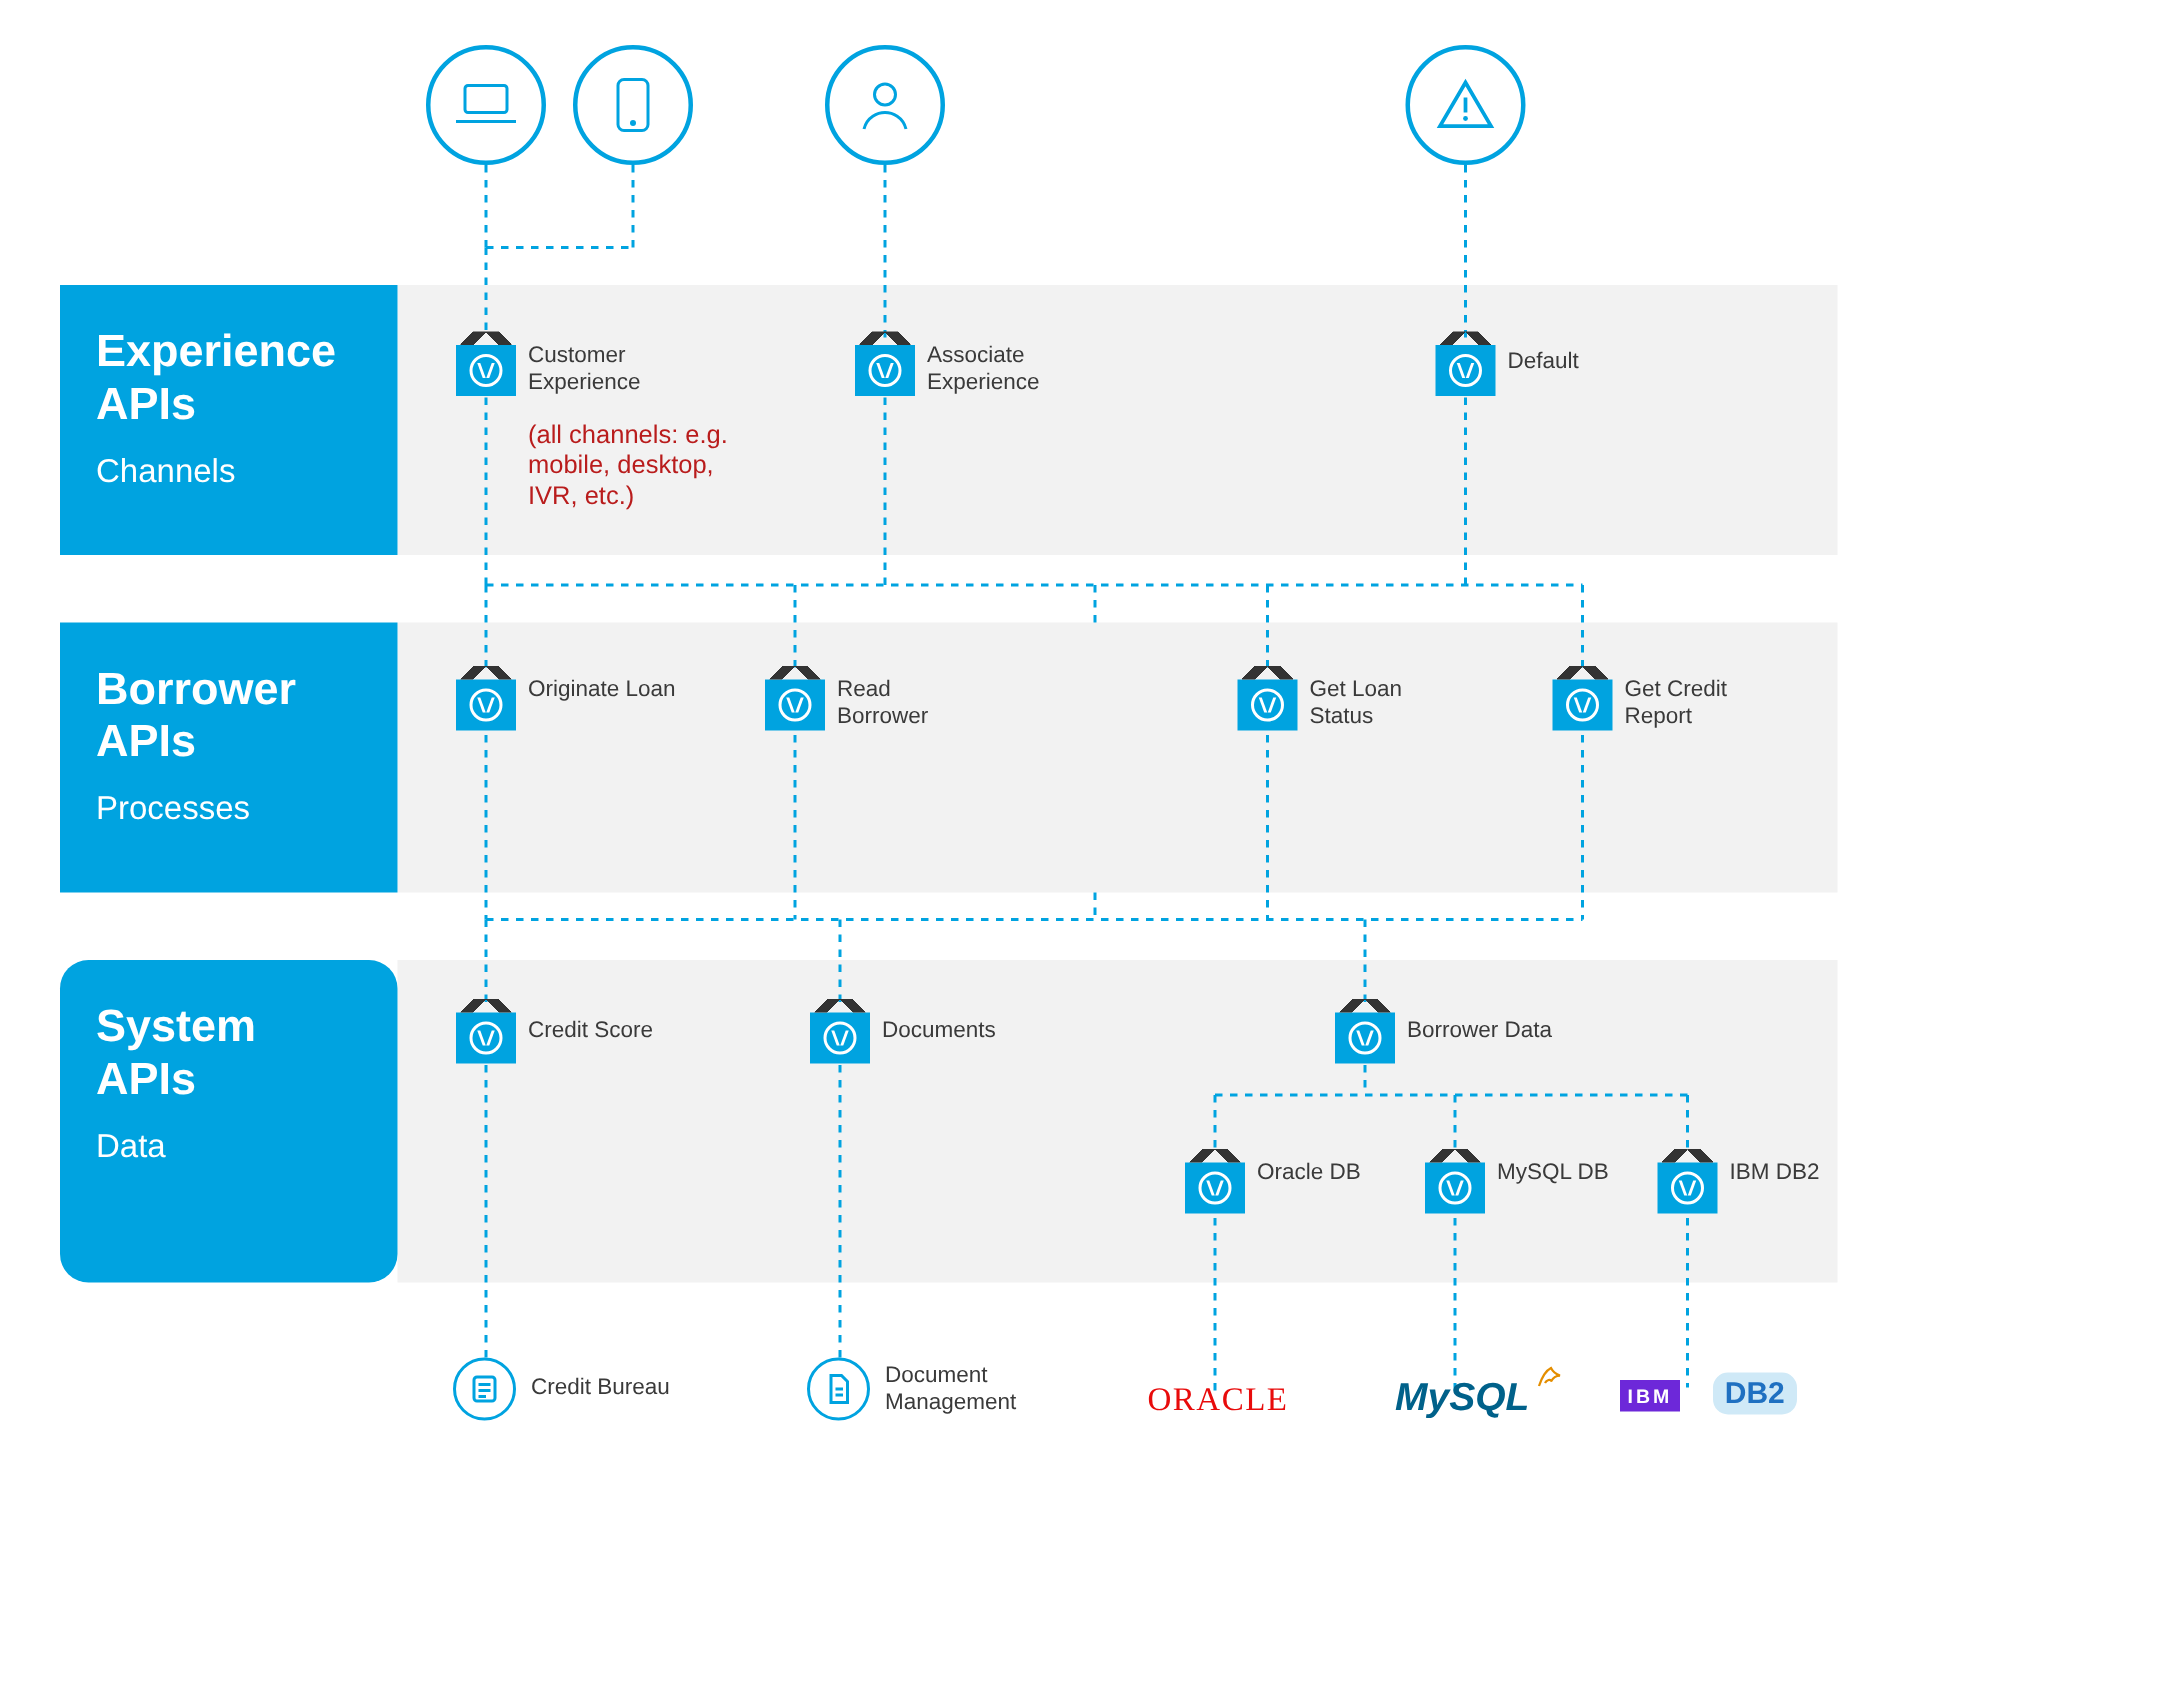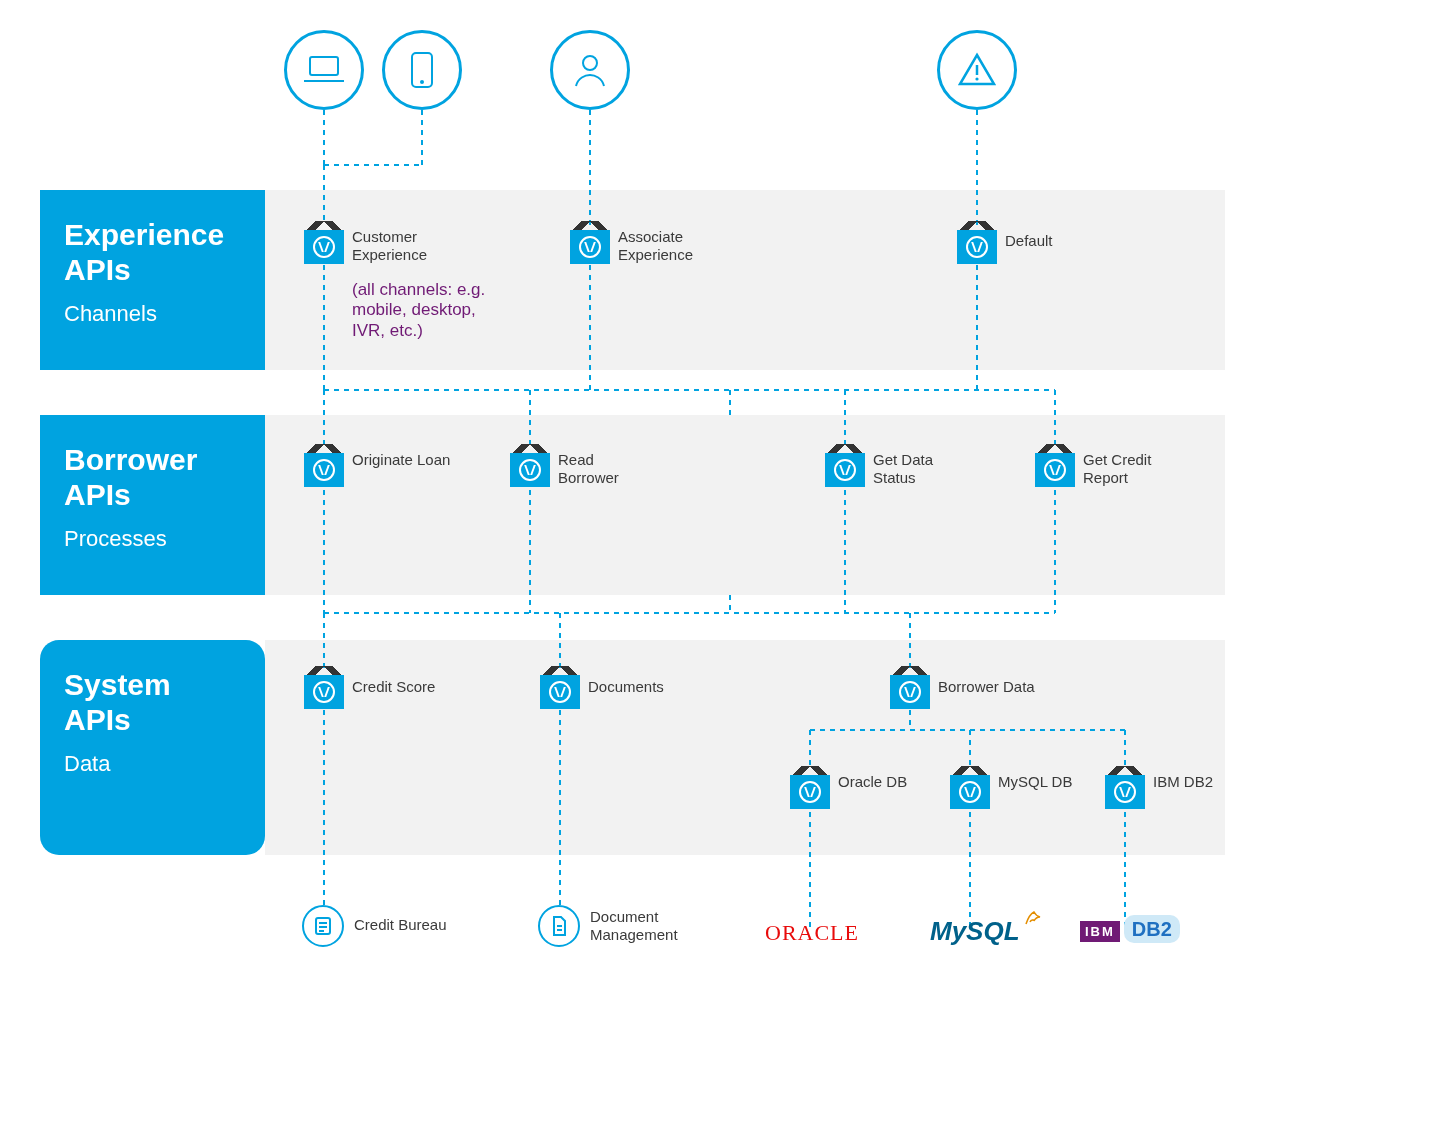--- a/index.html
+++ b/index.html
@@ -77,39 +77,39 @@
   }
   .api-icon .m::before { left:5px; transform: skewX(20deg); }
   .api-icon .m::after  { right:5px; transform: skewX(-20deg); }
   .label {
     position: absolute;
     color: var(--dark);
     font-size: 15px;
     line-height: 1.2;
     font-weight: 500;
   }
-  .label.small { color: #701a75; font-size: 17px; font-weight: 400; }
+  .label.small { color: #b91c1c; font-size: 17px; font-weight: 400; }
   .circ-icon {
     position: absolute;
     width: 80px; height: 80px;
     border: 3px solid var(--blue);
     border-radius: 50%;
     display: flex; align-items: center; justify-content: center;
     color: var(--blue);
   }
   .sm-icon {
     position:absolute;
     width:42px;height:42px;border:2.5px solid var(--blue);border-radius:50%;
     display:flex;align-items:center;justify-content:center;color:var(--blue);
   }
   .vendor { position:absolute; font-weight:400; }
   .vendor.oracle { color:#e80b0b; font-family: "Times New Roman", serif; font-size:22px; letter-spacing:1px; }
   .vendor.mysql { color:#00618a; font-style:italic; font-size:26px; font-weight:600; }
   .vendor.db2 { font-size:20px; color:#666; }
-  .db2-ibm { background:#701a75; color:#fff; font-size:13px; font-weight:700; padding:3px 5px; margin-right:4px; letter-spacing:2px;}
+  .db2-ibm { background:#6d28d9; color:#fff; font-size:13px; font-weight:700; padding:3px 5px; margin-right:22px; letter-spacing:2px;}
   .db2-box { background:#cfe9f7; color:#1f70c1; padding:3px 8px; font-weight:700;border-radius:10px;}
 </style>
 </head>
 <body>
 
 <div class="layer-bg" style="left:265px;top:190px;width:960px;height:180px;"></div>
 <div class="layer-bg" style="left:265px;top:415px;width:960px;height:180px;"></div>
 <div class="layer-bg" style="left:265px;top:640px;width:960px;height:215px;"></div>
 
 <div class="layer-label" style="top:190px;left:40px;height:180px;">
@@ -231,21 +231,21 @@
       <div class="m"></div>
     </div>
   </div>
 <div class="label" style="left:558px;top:451px;width:100px;">Read Borrower</div>
 
 <div class="api-icon" style="left:825px;top:453px;">
     <div class="box">
       <div class="m"></div>
     </div>
   </div>
-<div class="label" style="left:873px;top:451px;width:100px;">Get Data Status</div>
+<div class="label" style="left:873px;top:451px;width:100px;">Get Loan Status</div>
 
 <div class="api-icon" style="left:1035px;top:453px;">
     <div class="box">
       <div class="m"></div>
     </div>
   </div>
 <div class="label" style="left:1083px;top:451px;width:110px;">Get Credit Report</div>
 
 <div class="api-icon" style="left:304px;top:675px;">
     <div class="box">

